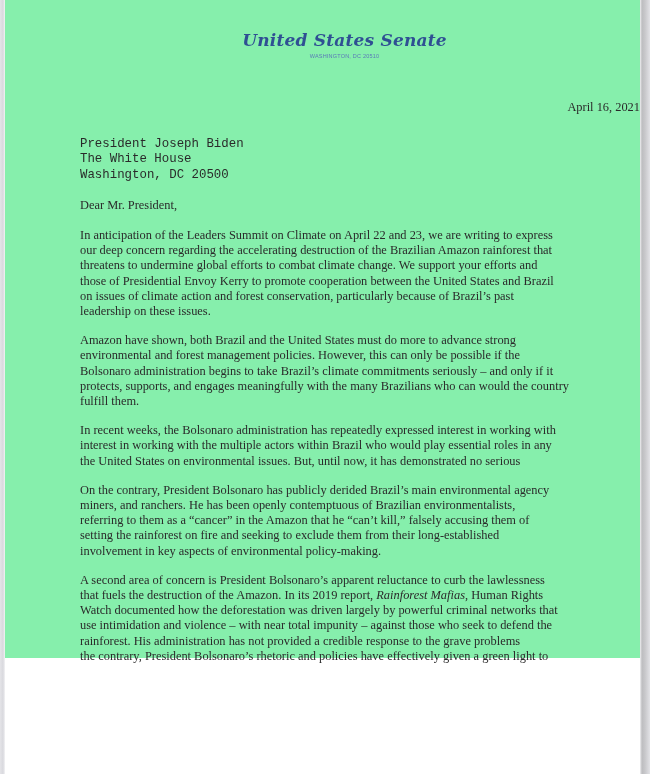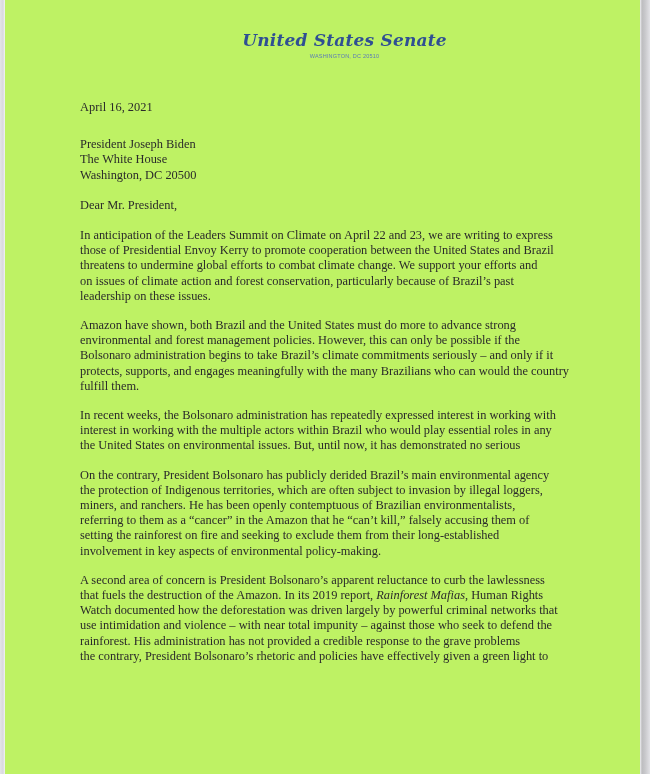--- a/index.html
+++ b/index.html
@@ -23,22 +23,22 @@
     }
     .edge-right {
       position: absolute;
       right: 0; top: 0;
       width: 10px; height: 774px;
       background: linear-gradient(to right, #f0f0f2 0, #bdbdc0 2px, #c8c8cb 5px, #e2e2e6 100%);
     }
     .page {
       position: absolute;
       left: 5px; top: 0;
-      width: 635px; height: 774px;
-      background: #bef264;
+      width: 635px; height: 658px;
+      background: #86efac;
     }
     .letterhead {
       position: absolute;
       top: 30px;
       left: 0; right: 0;
       text-align: center;
       transform: translateX(22px);
     }
     .letterhead-title {
       font-family: "DejaVu Serif", serif;
@@ -60,22 +60,22 @@
       left: 75px;
       top: 100px;
       width: 560px;
       font-size: 12.4px;
       line-height: 15.2px;
     }
     .body-text p {
       margin: 0;
       white-space: nowrap;
     }
-    .date { margin-bottom: 22px !important; }
-    .addr { margin-bottom: 15px !important; }
+    .date { margin-bottom: 22px !important; text-align: right; }
+    .addr { margin-bottom: 15px !important; font-family: Liberation Mono, monospace; }
     .salutation { margin-bottom: 15px !important; }
     .para { margin-bottom: 14px !important; }
     .line { display: block; }
     em { }
   </style>
 </head>
 <body>
 
 <div class="edge-left"></div>
 <div class="edge-right"></div>
@@ -93,43 +93,43 @@
     <p class="addr">
       <span class="line">President Joseph Biden</span>
       <span class="line">The White House</span>
       <span class="line">Washington, DC 20500</span>
     </p>
 
     <p class="salutation">Dear Mr. President,</p>
 
     <p class="para">
       <span class="line">In anticipation of the Leaders Summit on Climate on April 22 and 23, we are writing to express</span>
+      <span class="line">our deep concern regarding the accelerating destruction of the Brazilian Amazon rainforest that</span>
+      <span class="line">threatens to undermine global efforts to combat climate change.  We support your efforts and</span>
       <span class="line">those of Presidential Envoy Kerry to promote cooperation between the United States and Brazil</span>
-      <span class="line">threatens to undermine global efforts to combat climate change.  We support your efforts and</span>
       <span class="line">on issues of climate action and forest conservation, particularly because of Brazil’s past</span>
       <span class="line">leadership on these issues.</span>
     </p>
 
     <p class="para">
       <span class="line">Amazon have shown, both Brazil and the United States must do more to advance strong</span>
       <span class="line">environmental and forest management policies.  However, this can only be possible if the</span>
       <span class="line">Bolsonaro administration begins to take Brazil’s climate commitments seriously – and only if it</span>
       <span class="line">protects, supports, and engages meaningfully with the many Brazilians who can would the country</span>
       <span class="line">fulfill them.</span>
     </p>
 
     <p class="para">
       <span class="line">In recent weeks, the Bolsonaro administration has repeatedly expressed interest in working with</span>
       <span class="line">interest in working with the multiple actors within Brazil who would play essential roles in any</span>
       <span class="line">the United States on environmental issues.  But, until now, it has demonstrated no serious</span>
     </p>
 
     <p class="para">
       <span class="line">On the contrary, President Bolsonaro has publicly derided Brazil’s main environmental agency</span>
-      <span class="line">the protection of Indigenous territories, which are often subject to invasion by illegal loggers,</span>
       <span class="line">miners, and ranchers.  He has been openly contemptuous of Brazilian environmentalists,</span>
       <span class="line">referring to them as a “cancer” in the Amazon that he “can’t kill,” falsely accusing them of</span>
       <span class="line">setting the rainforest on fire and seeking to exclude them from their long-established</span>
       <span class="line">involvement in key aspects of environmental policy-making.</span>
     </p>
 
     <p class="para">
       <span class="line">A second area of concern is President Bolsonaro’s apparent reluctance to curb the lawlessness</span>
       <span class="line"><span>that fuels the destruction of the Amazon.  In its 2019 report, </span><em>Rainforest Mafias</em><span>, Human Rights</span></span>
       <span class="line">Watch documented how the deforestation was driven largely by powerful criminal networks that</span>

